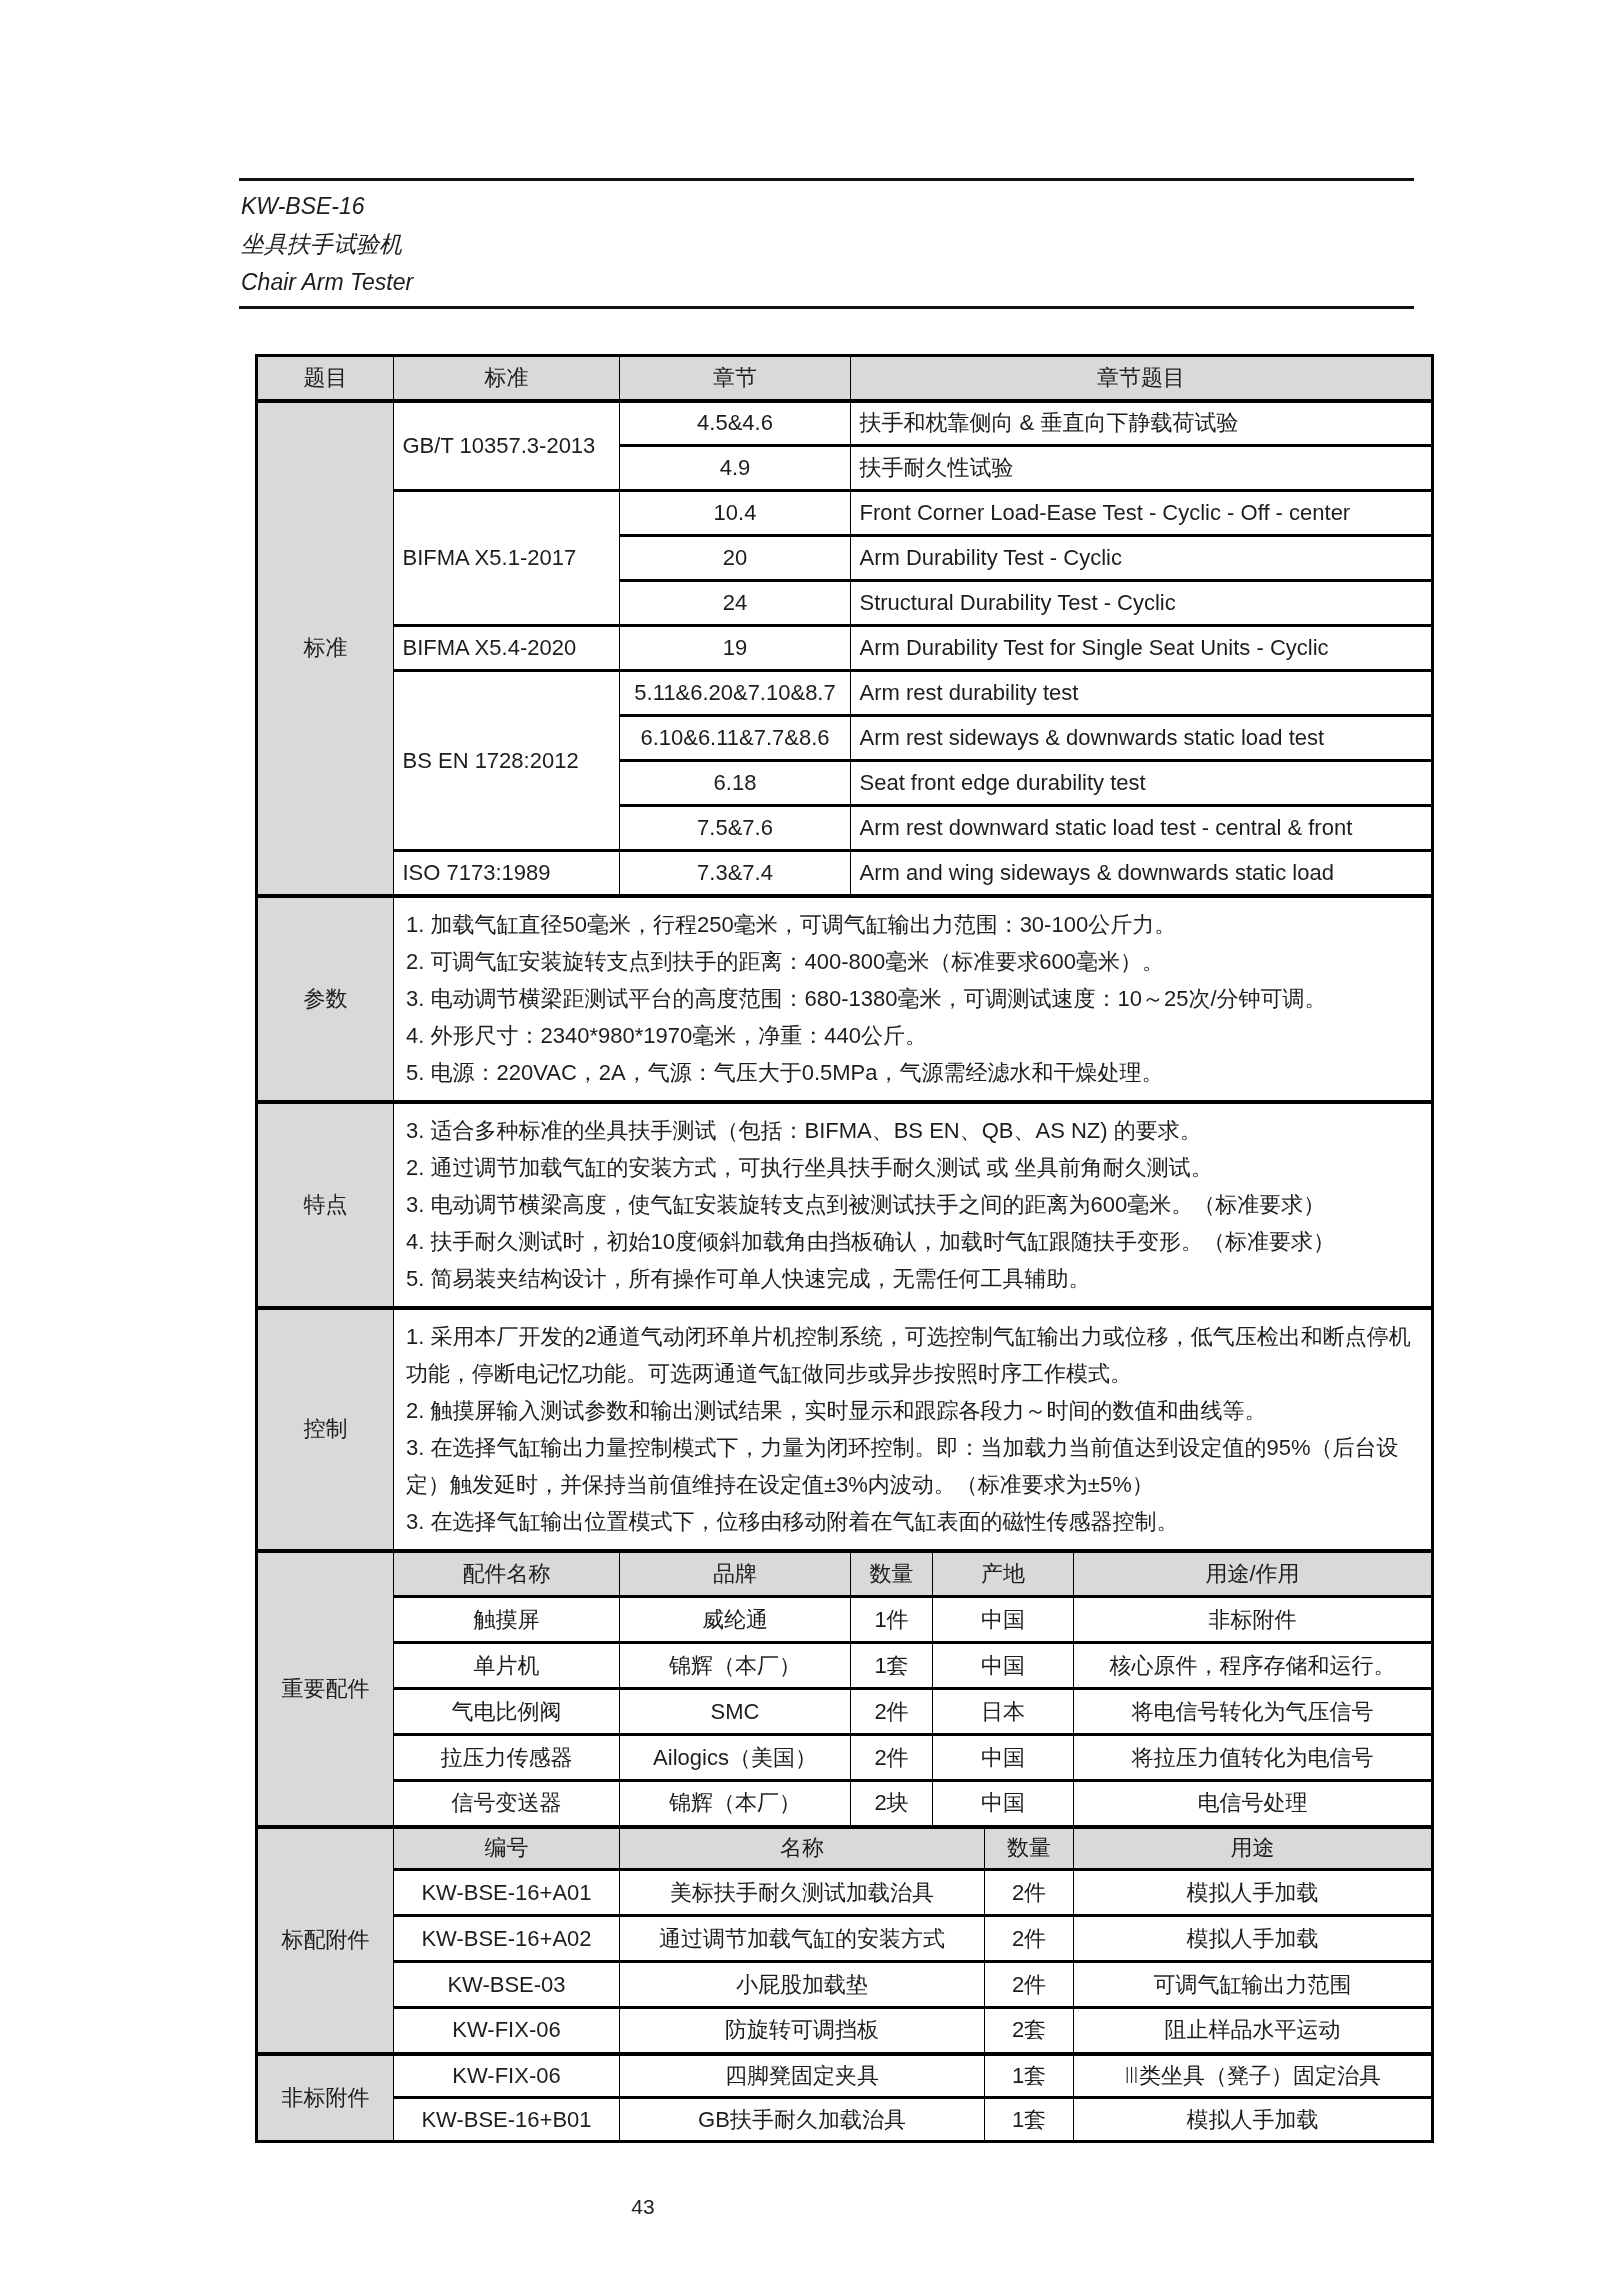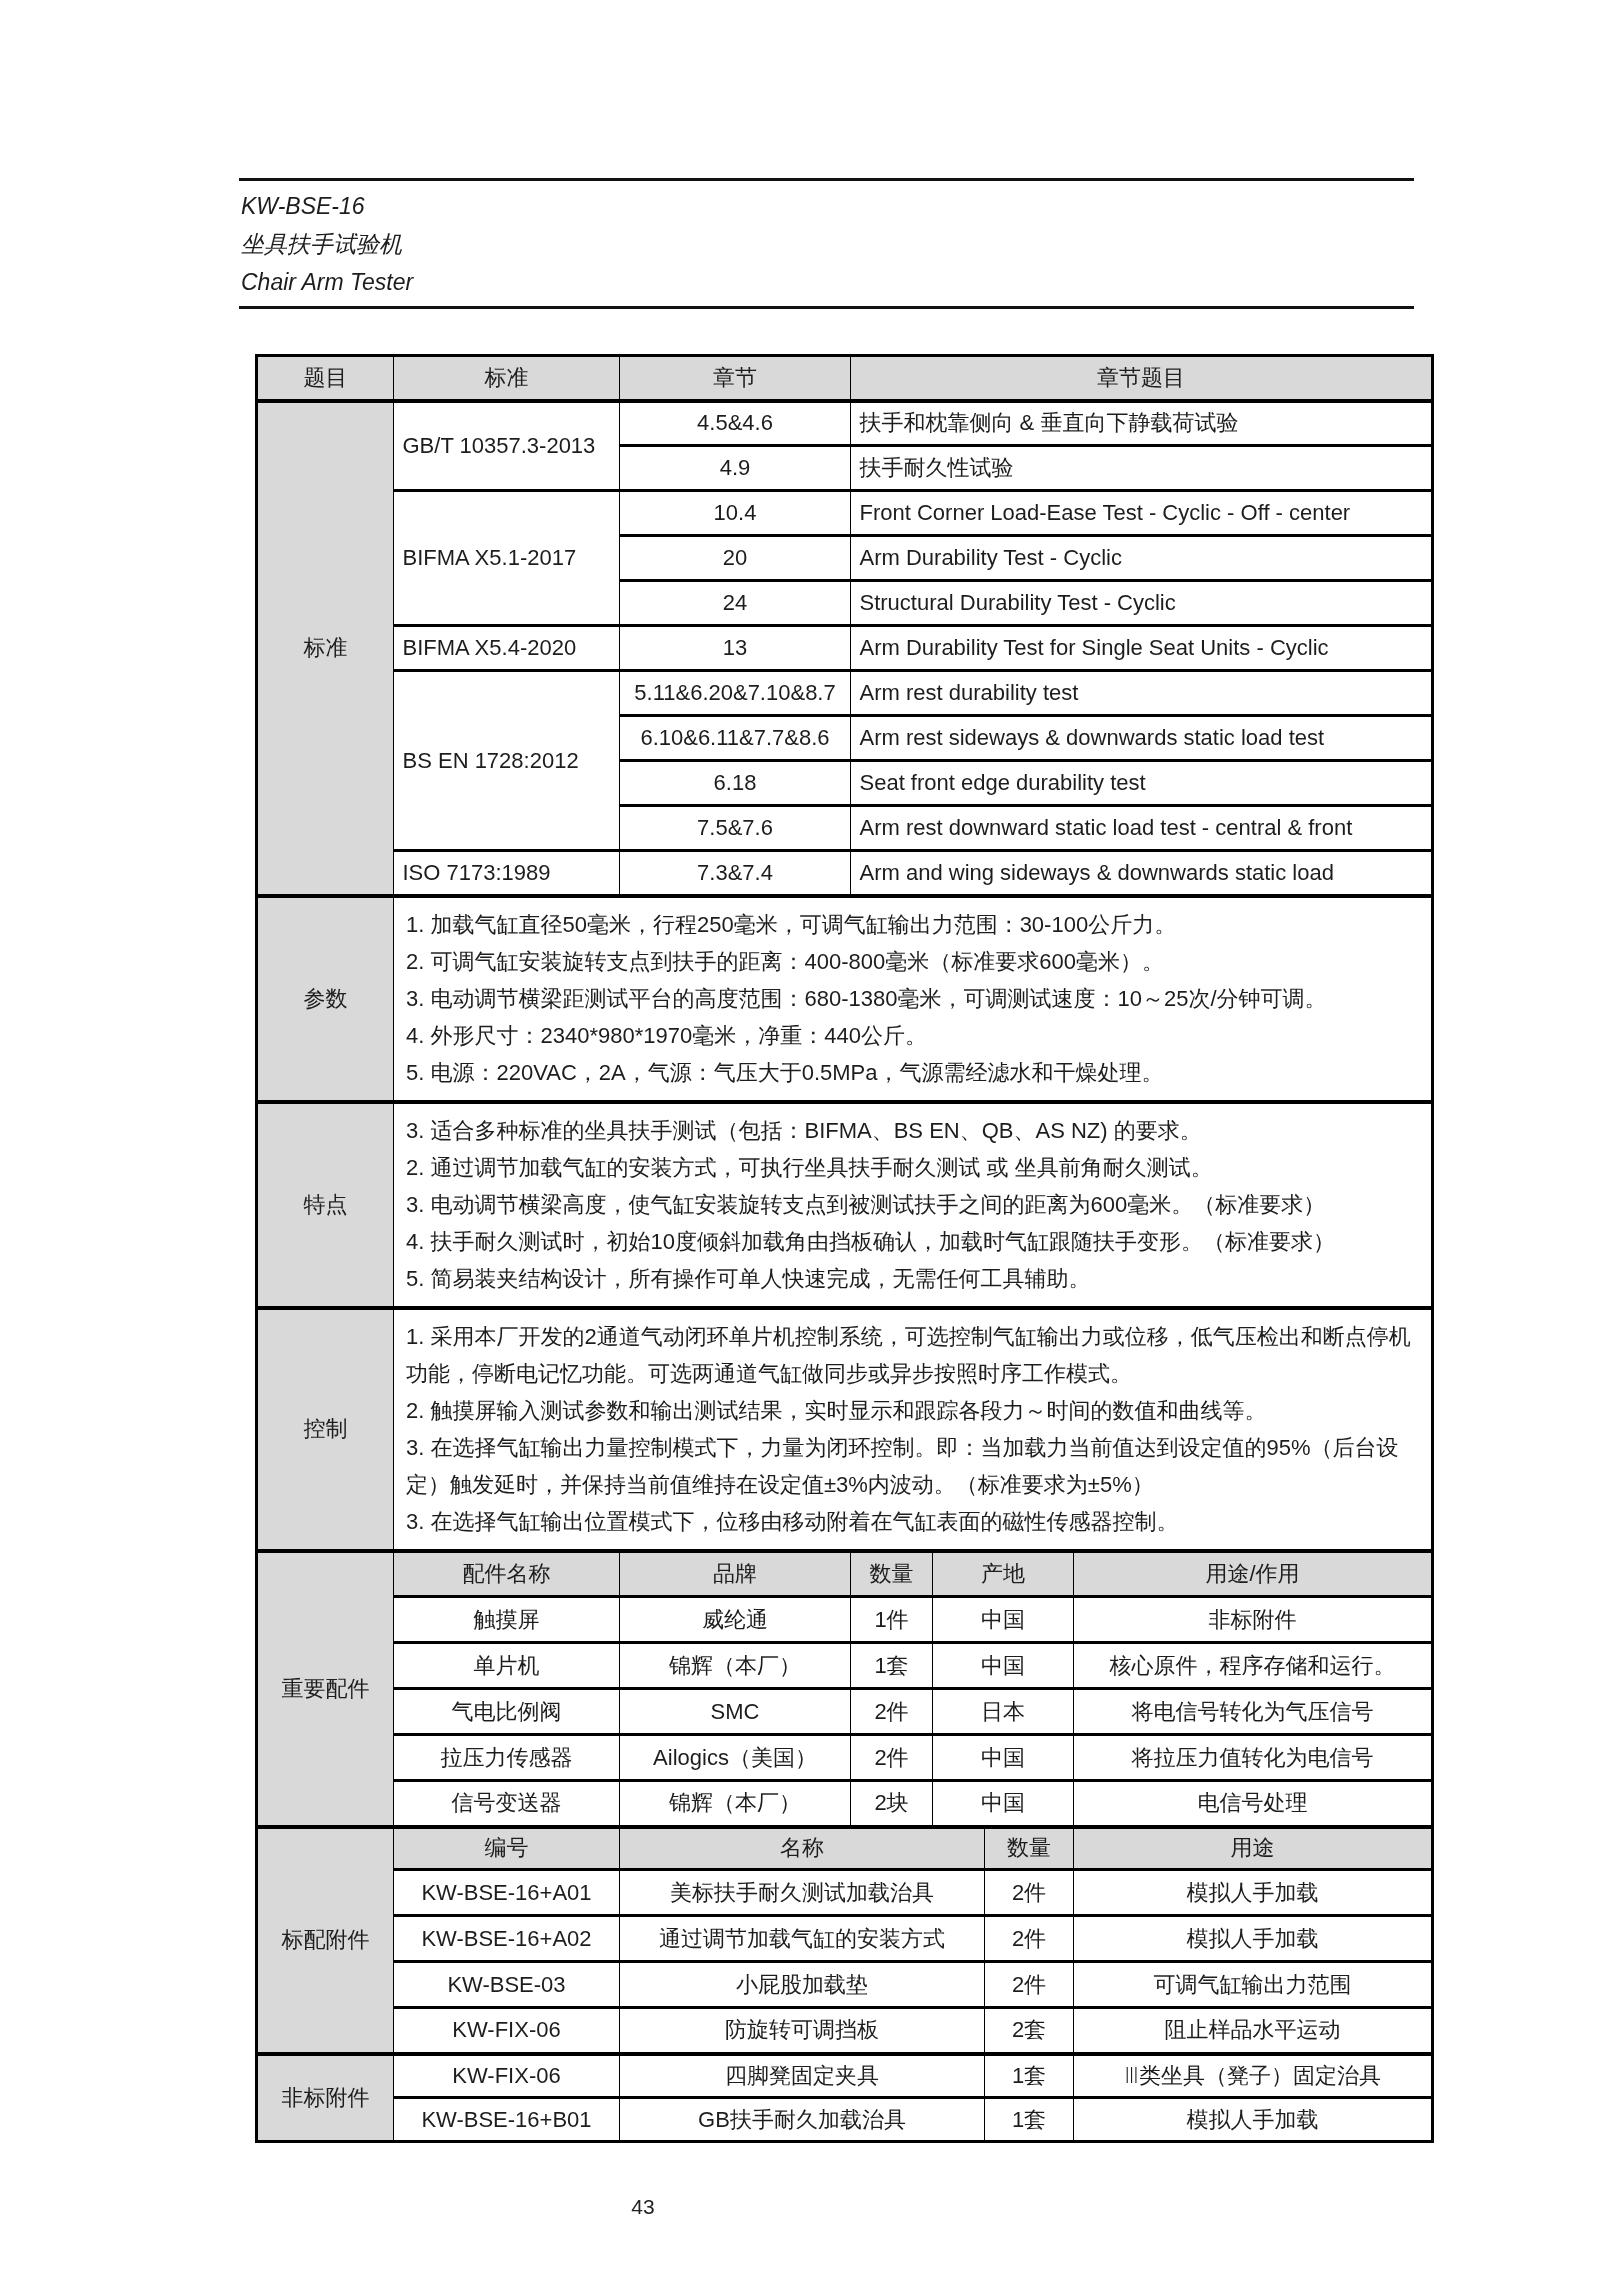--- a/index.html
+++ b/index.html
@@ -92,21 +92,21 @@
   <tr class="r53">
     <td class="c">20</td>
     <td class="left" colspan="4">Arm Durability Test - Cyclic</td>
   </tr>
   <tr class="r53">
     <td class="c">24</td>
     <td class="left" colspan="4">Structural Durability Test - Cyclic</td>
   </tr>
   <tr class="r53">
     <td class="left">BIFMA X5.4-2020</td>
-    <td class="c">13</td>
+    <td class="c">19</td>
     <td class="left" colspan="4">Arm Durability Test for Single Seat Units - Cyclic</td>
   </tr>
   <tr class="r53">
     <td class="left" rowspan="4">BS EN 1728:2012</td>
     <td class="c">5.11&amp;6.20&amp;7.10&amp;8.7</td>
     <td class="left" colspan="4">Arm rest durability test</td>
   </tr>
   <tr class="r53">
     <td class="c">6.10&amp;6.11&amp;7.7&amp;8.6</td>
     <td class="left" colspan="4">Arm rest sideways &amp; downwards static load test</td>

